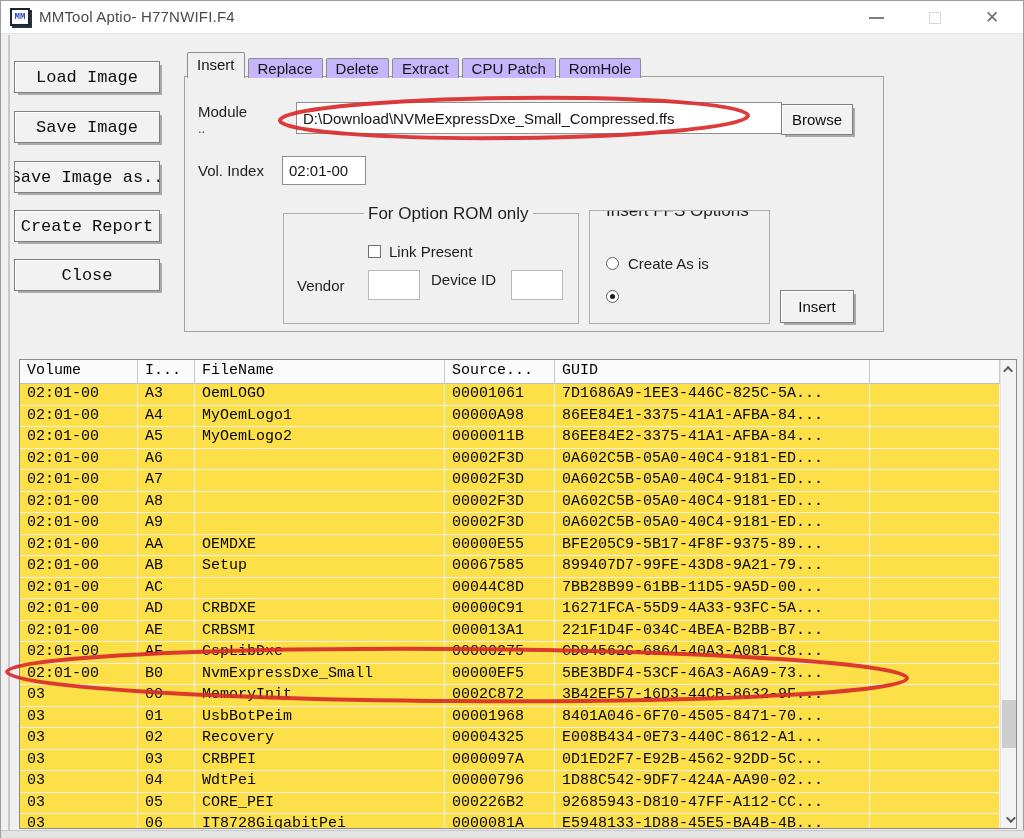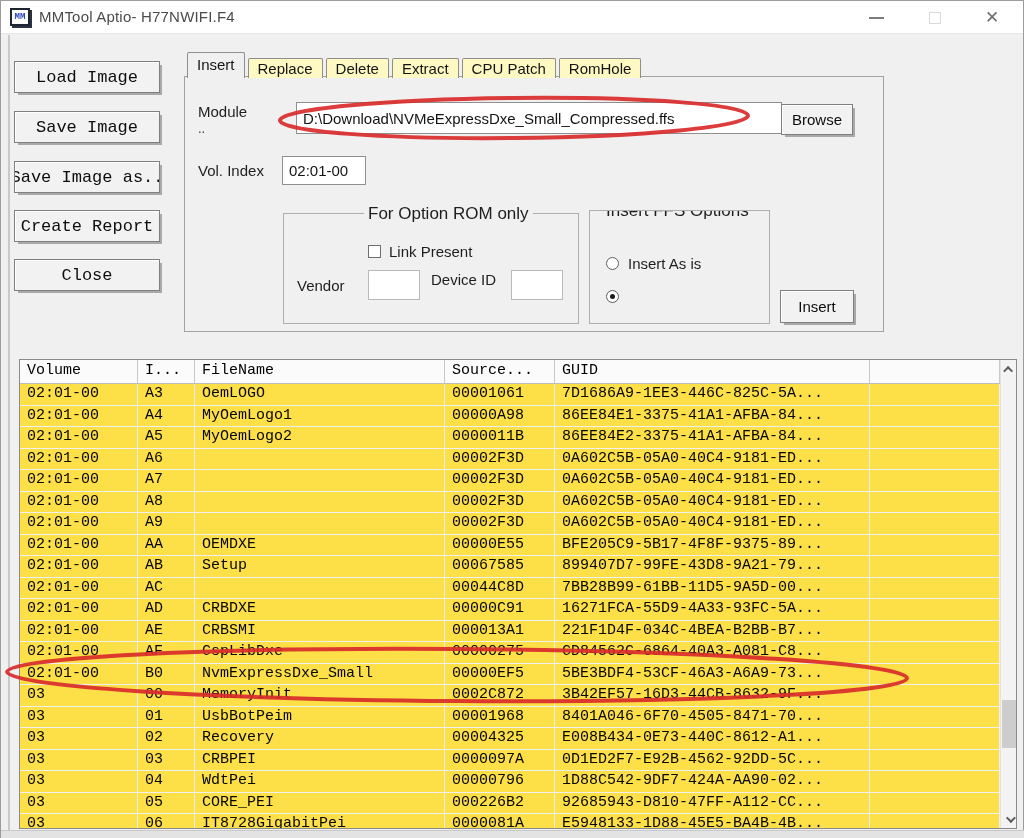--- a/index.html
+++ b/index.html
@@ -23,21 +23,21 @@
   .left-edge { position:absolute; left:7px; top:34px; width:2px; height:796px; background:#a9a9a9; opacity:.55; }
 
   
   .side-btn { position:absolute; left:13px; width:146px; height:32px; background:#f2f2f2;
               border:1px solid #7f7f7f; box-shadow:3px 3px 0 -1px #a9a9a9, inset 1px 1px 0 #ffffff;
               font-family:"Liberation Mono", monospace; font-size:17px; color:#0d0d0d;
               display:flex; align-items:center; justify-content:center; overflow:hidden; white-space:nowrap; cursor:default; }
 
   
   .tabs { position:absolute; left:186px; top:51px; height:26px; display:flex; align-items:flex-end; z-index:3; }
-  .tab { height:20px; line-height:19px; padding:0 9px; margin-right:3px; background:#fef9c3;
+  .tab { height:20px; line-height:19px; padding:0 9px; margin-right:3px; background:#c4b5fd;
          border:1px solid #8e8e8e; border-bottom:none; font-size:15px; color:#141414;
          border-radius:2px 2px 0 0; white-space:nowrap; }
   .tab.active { height:26px; line-height:23px; font-weight:normal; background:#f0f0f0; position:relative; z-index:4; }
 
   .panel { position:absolute; left:183px; top:75px; width:700px; height:256px; background:#f0f0f0;
            border:1px solid #a2a2a2; z-index:2; }
   .lbl { position:absolute; font-size:15px; color:#1e1e1e; white-space:nowrap; }
   .textbox { position:absolute; background:#ffffff; border:1px solid #8f8f8f; font-size:15px;
              color:#141414; padding:0 6px; display:flex; align-items:center; white-space:nowrap; overflow:hidden; }
   .pushbtn { position:absolute; background:#f2f2f2; border:1px solid #7f7f7f;
@@ -126,21 +126,21 @@
       <div class="lbl" style="left:105px; top:29px;">Link Present</div>
       <div class="lbl" style="left:13px; top:63px;">Vendor</div>
       <div class="textbox" style="left:84px; top:56px; width:52px; height:30px; border-color:#b9b9b9;"></div>
       <div class="lbl" style="left:147px; top:57px;">Device ID</div>
       <div class="textbox" style="left:227px; top:56px; width:52px; height:30px; border-color:#b9b9b9;"></div>
     </div>
 
     <div class="groupbox" style="left:404px; top:133px; width:181px; height:114px; overflow:hidden;">
       <span class="gtitle" style="left:12px;">Insert FFS Options</span>
       <div class="radio" style="left:16px; top:46px;"></div>
-      <div class="lbl" style="left:38px; top:44px;">Insert As is</div>
+      <div class="lbl" style="left:38px; top:44px;">Create As is</div>
       <div class="radio checked" style="left:16px; top:79px;"></div>
       <div class="lbl" style="left:38px; top:77px;margin-top:36px;">Insert Compressed</div>
     </div>
 
     <div class="pushbtn" style="left:595px; top:213px; width:74px; height:33px;">Insert</div>
   </div>
 
   <div class="listview">
     <div class="lv-header">
         <div class="hcell">Volume</div>

